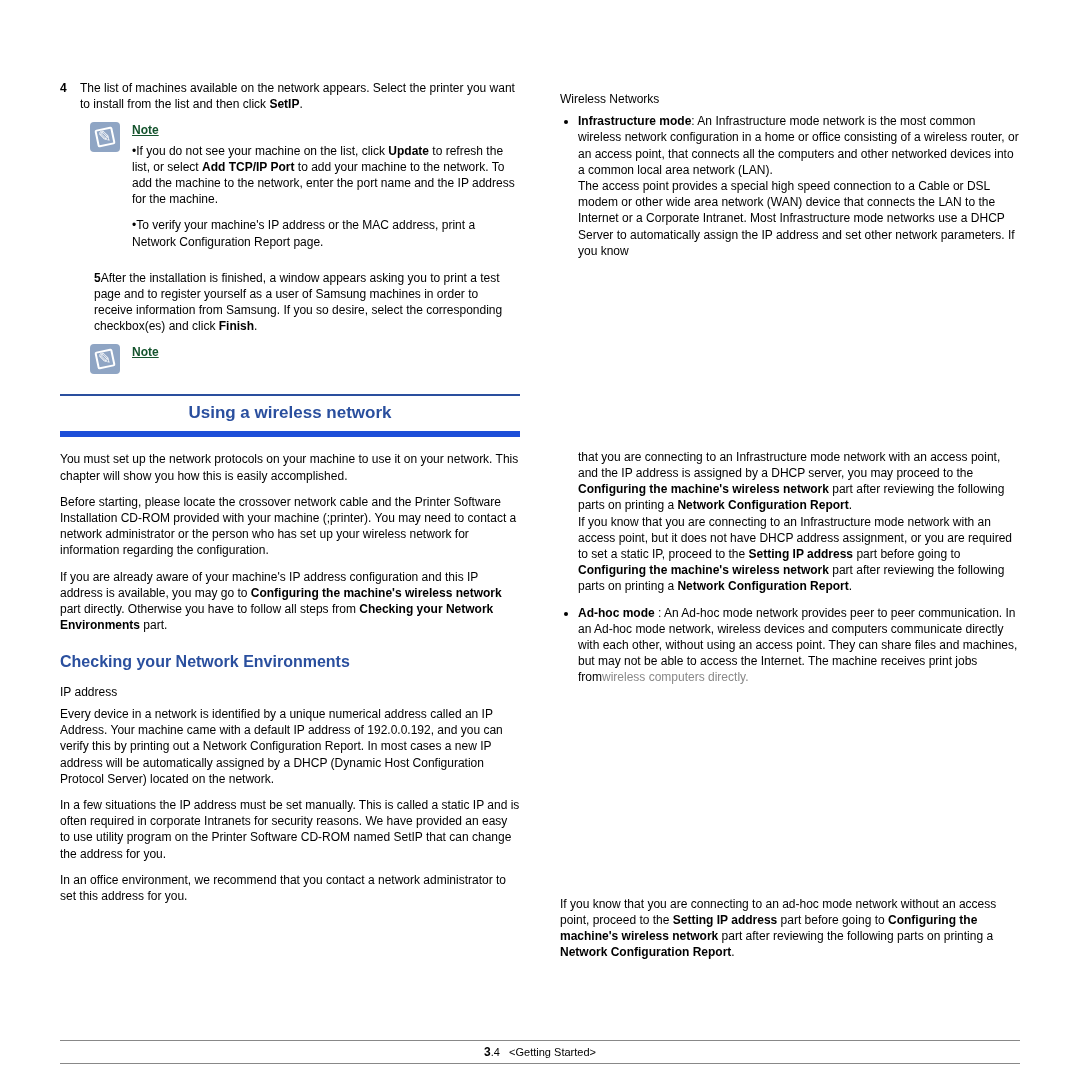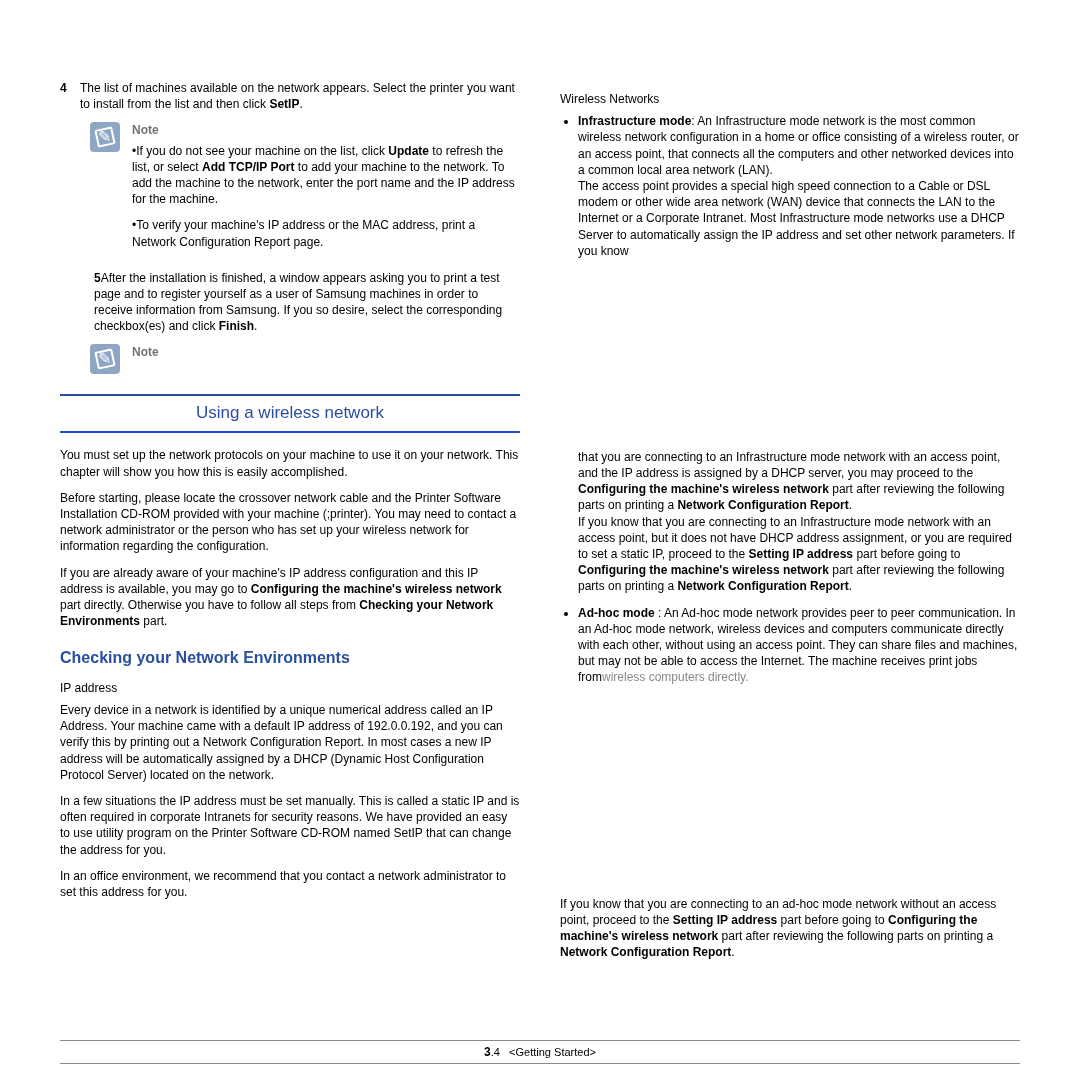--- a/index.html
+++ b/index.html
@@ -60,31 +60,32 @@
   content: "✎";
   position: absolute;
   left: 8px; top: 4px;
   color: #fff;
   font-size: 16px;
 }
 .note-content {
   flex: 1;
 }
 .note-title {
-  color: #737373;
+  color: #14532d;
   font-weight: bold;
   margin-bottom: 4px;
+  text-decoration: underline;
 }
 .section-title {
   color: #2a4f9e;
-  font-weight: normal;
+  font-weight: bold;
   font-size: 17px;
   text-align: center;
   border-top: 2px solid #2a4f9e;
-  border-bottom: 2px solid #1d4ed8;
+  border-bottom: 6px solid #1d4ed8;
   padding: 6px 0;
   margin: 20px 0 14px 0;
 }
 .sub-heading {
   color: #2a4f9e;
   font-weight: bold;
   font-size: 16px;
   margin: 18px 0 10px 0;
 }
 .topic {

